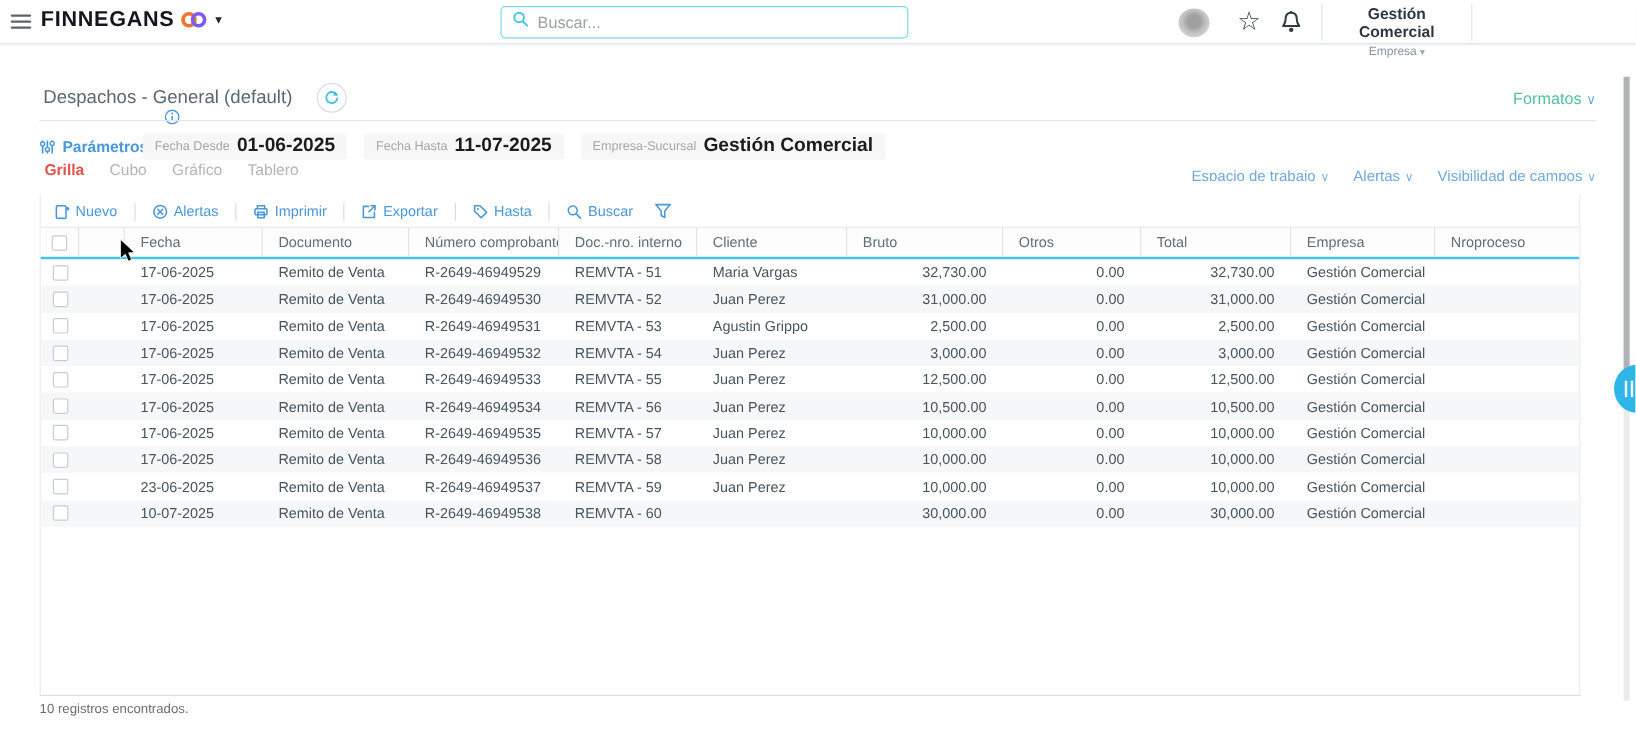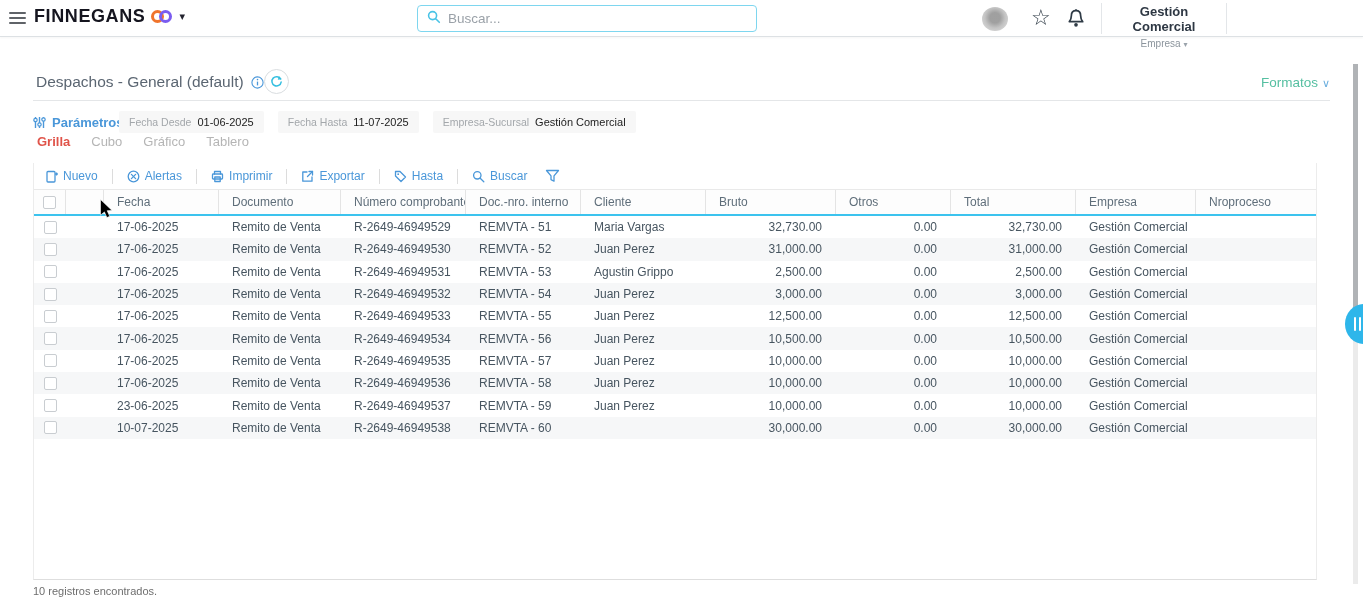--- a/index.html
+++ b/index.html
@@ -30,37 +30,37 @@
   .bellwrap { position:absolute; left:1066px; top:8px; cursor:pointer; }
   .tb-div { position:absolute; top:3px; width:1px; height:31px; background:#e3e6e9; }
   .company { position:absolute; left:1108px; top:4px; width:112px; text-align:center; cursor:pointer; }
   .company .nm { font-size:13px; font-weight:600; color:#2d3743; }
   .workspace { position:absolute; left:1230px; top:4px; width:120px; text-align:center; cursor:pointer; }
   .workspace .nm { font-size:14.5px; font-weight:600; letter-spacing:.6px; color:#2d3743; }
   .caption { font-size:10px; color:#8b949c; margin-top:4px; }
   .caption .tiny { font-size:8px; color:#9aa3ab; }
 
   
-  .page-title { position:absolute; left:36px; top:73px; font-size:15.5px; color:#5b6672; display:flex; align-items:center; }
+  .page-title { position:absolute; left:36px; top:73px; font-size:15.5px; color:#5b6672; display:flex; align-items:center;flex-direction:column; }
   .info-ic { margin-left:7px; display:inline-flex; }
   .refresh-btn { position:absolute; left:264px; top:69px; width:25px; height:25px; border-radius:50%;
                  border:1px solid #d9dde0; background:#fff; display:flex; align-items:center; justify-content:center; cursor:pointer; }
   .formats { position:absolute; right:33px; top:75px; font-size:13.5px; color:#55bfa1; cursor:pointer; }
   .formats .chev { color:#6aaede; font-size:11px; margin-left:4px; }
   .title-divider { position:absolute; left:33px; top:100px; width:1297px; height:1px; background:#e4e6e8; }
 
   
   .params-link { position:absolute; left:33px; top:114px; display:flex; align-items:center; color:#4a97d9;
                  font-size:13px; font-weight:600; cursor:pointer; }
   .params-link .pchev { font-weight:400; margin-left:6px; font-size:12px; }
   .chips { position:absolute; left:119px; top:111px; display:flex; gap:14px; }
   .chip { background:#f7f7f7; border-radius:2px; height:22px; display:flex; align-items:center;
           padding:0 10px; white-space:nowrap; }
   .chip .cl { font-size:10.5px; color:#a3a7ab; margin-right:6px; }
-  .chip .cv { font-size:11px; font-weight:400; color:#1c1c1c; }
+  .chip .cv { font-size:16px; font-weight:700; color:#1c1c1c; }
 
   
   .vtabs { position:absolute; left:37px; top:134px; display:flex; gap:21px; font-size:13px; }
   .vtab { color:#b5b5b5; cursor:pointer; }
   .vtab.active { color:#e0544a; font-weight:600; }
 
   
   .rlinks { position:absolute; right:33px; top:139px; height:12px; overflow:hidden; display:flex; gap:20px;
             font-size:12.5px; color:#6fa8dc; line-height:16px; }
   .rlink { cursor:pointer; white-space:nowrap; }
@@ -200,20 +200,25 @@
       </div>
     </div>
 
   <div class="vtabs" id="vtabs">
       <span class="vtab active">Grilla</span>
       <span class="vtab">Cubo</span>
       <span class="vtab">Gráfico</span>
       <span class="vtab">Tablero</span>
     </div>
 
+  <div class="rlinks" id="rlinks">
+      <span class="rlink">Espacio de trabajo<span class="chev">∨</span></span>
+      <span class="rlink">Alertas<span class="chev">∨</span></span>
+      <span class="rlink">Visibilidad de campos<span class="chev">∨</span></span>
+    </div>
 
   <div class="grid-card">
     <div class="toolbar" id="toolbar">
         <button class="tbtn">
           <span style="display:inline-flex">
             <svg width="13" height="13" viewBox="0 0 13 13">
               <rect x="2" y="1.5" width="8" height="10.5" rx="1" stroke="#4a97d9" stroke-width="1.3" fill="none" stroke-linecap="round" stroke-linejoin="round"></rect>
               <line x1="10" y1="4" x2="13" y2="4" stroke="#4a97d9" stroke-width="1.3"></line>
               <line x1="11.5" y1="2.5" x2="11.5" y2="5.5" stroke="#4a97d9" stroke-width="1.3"></line>
             </svg>

